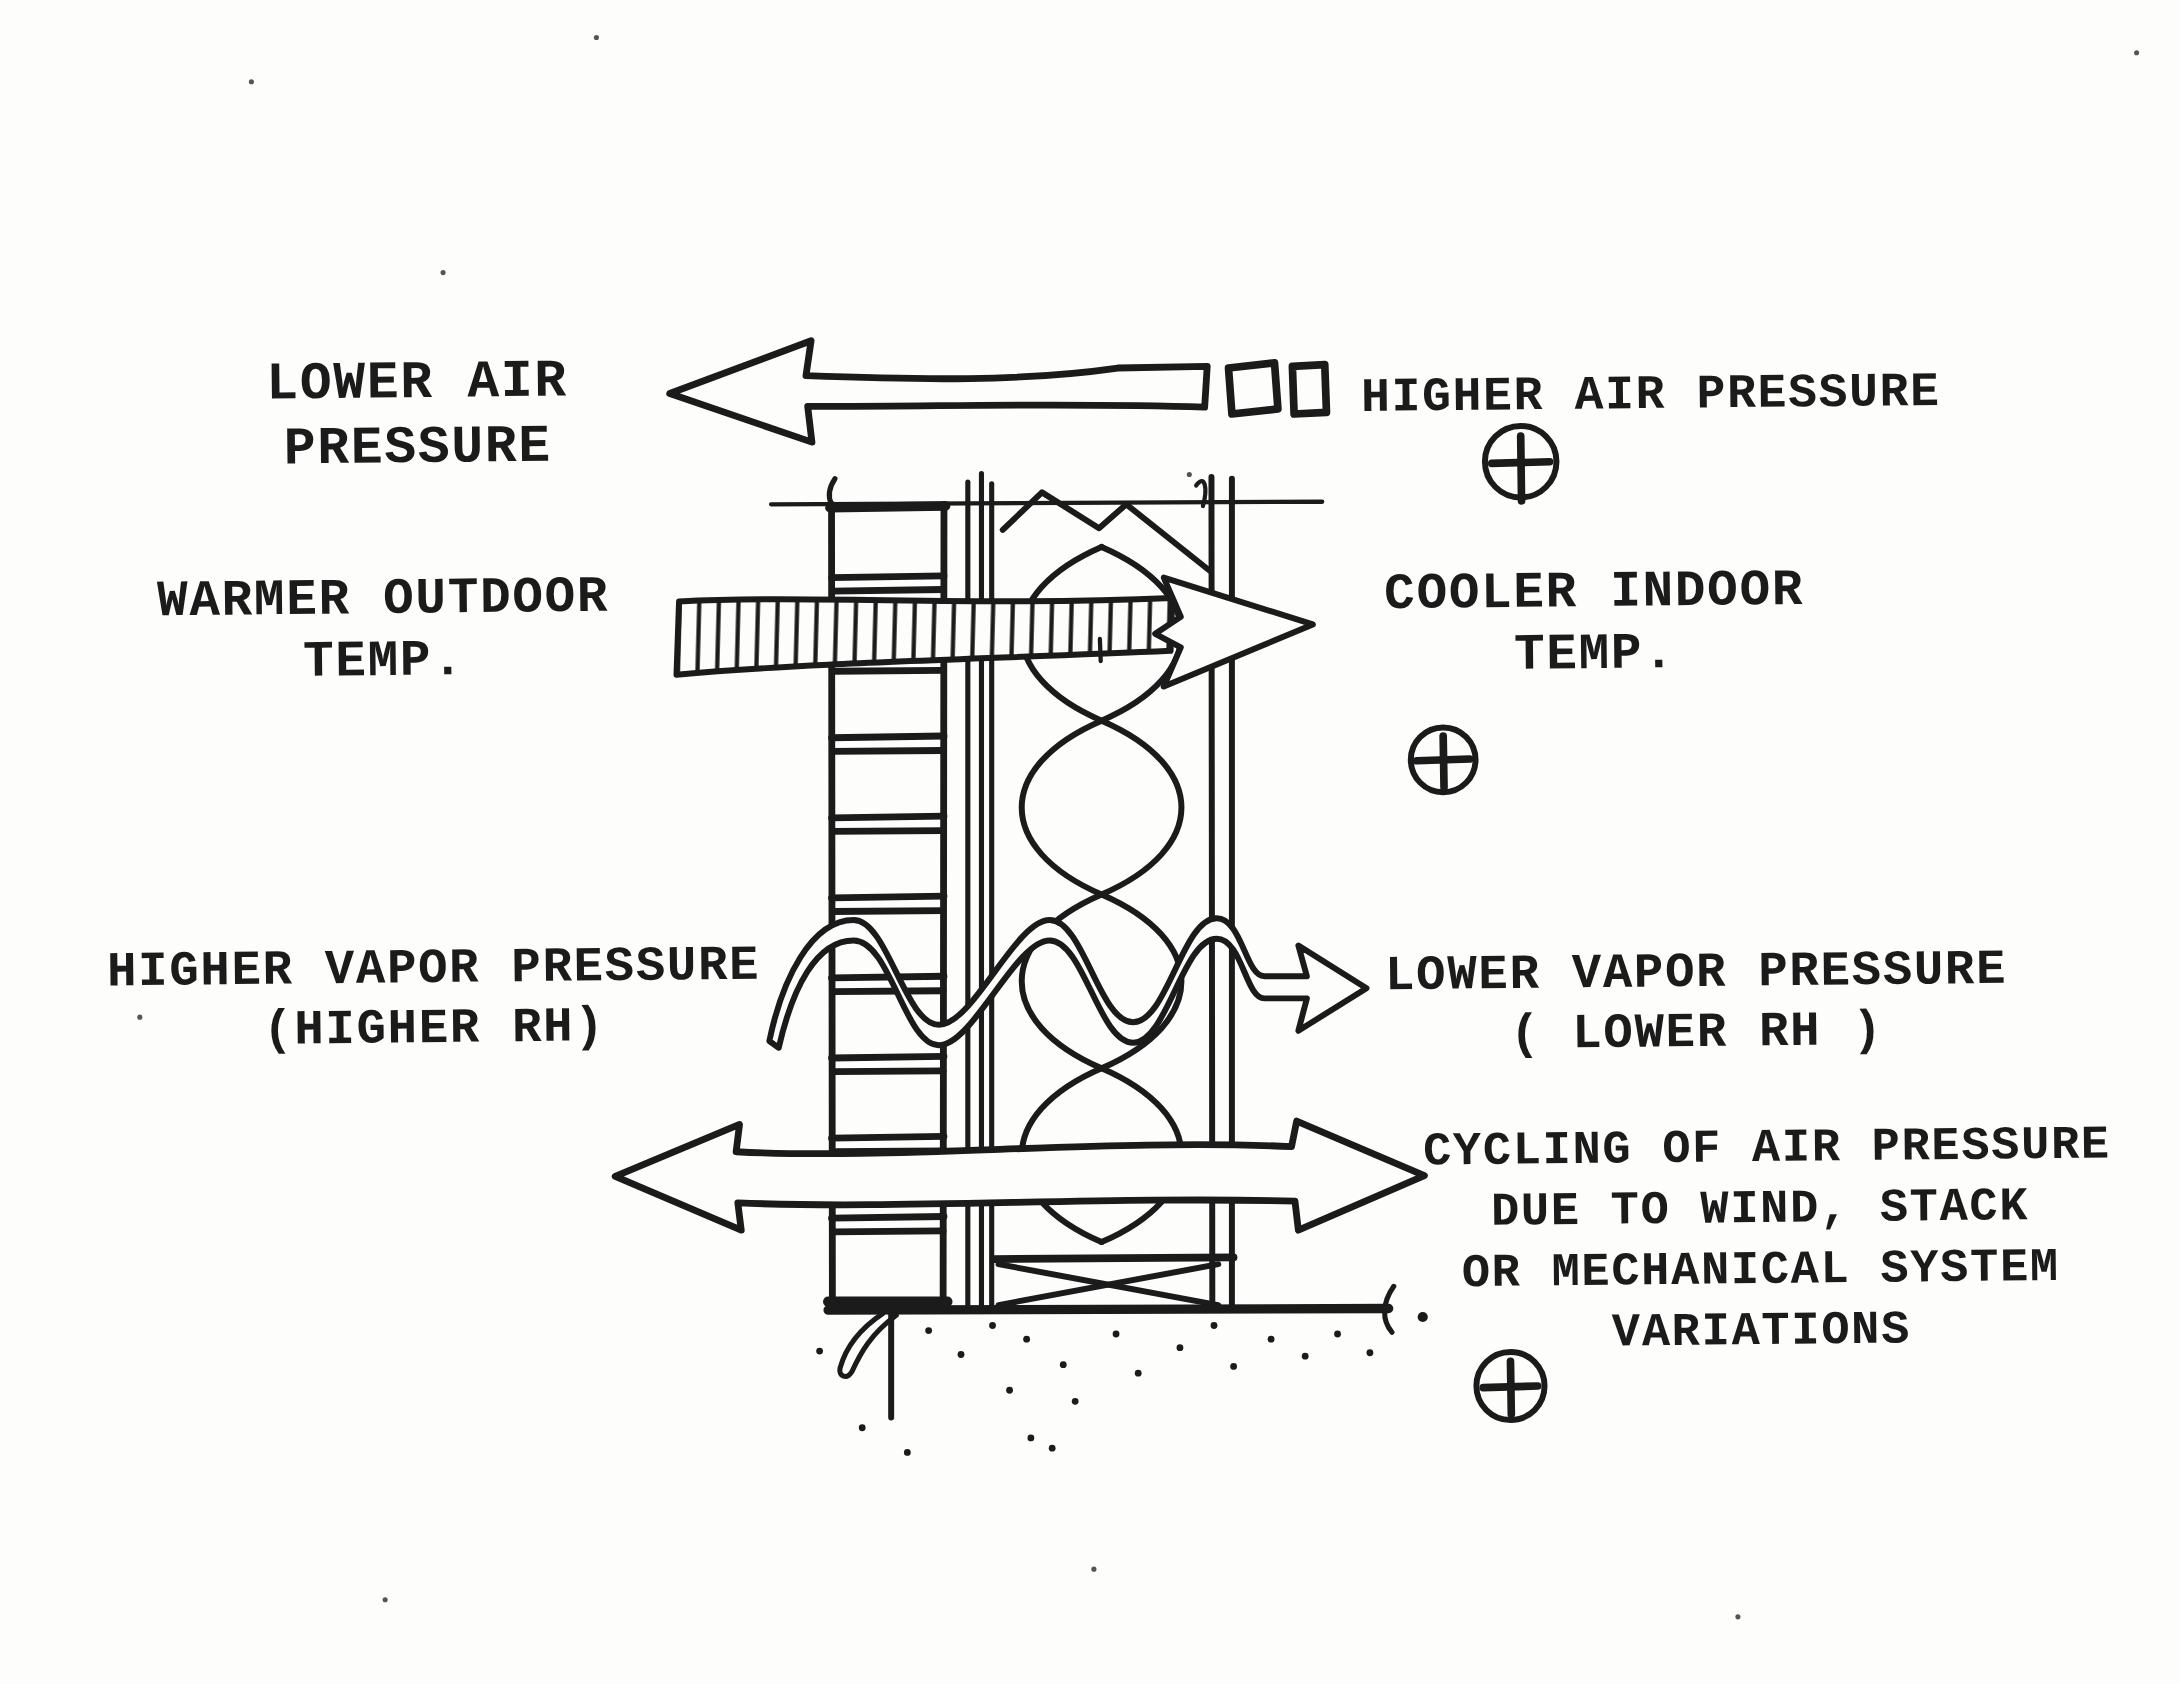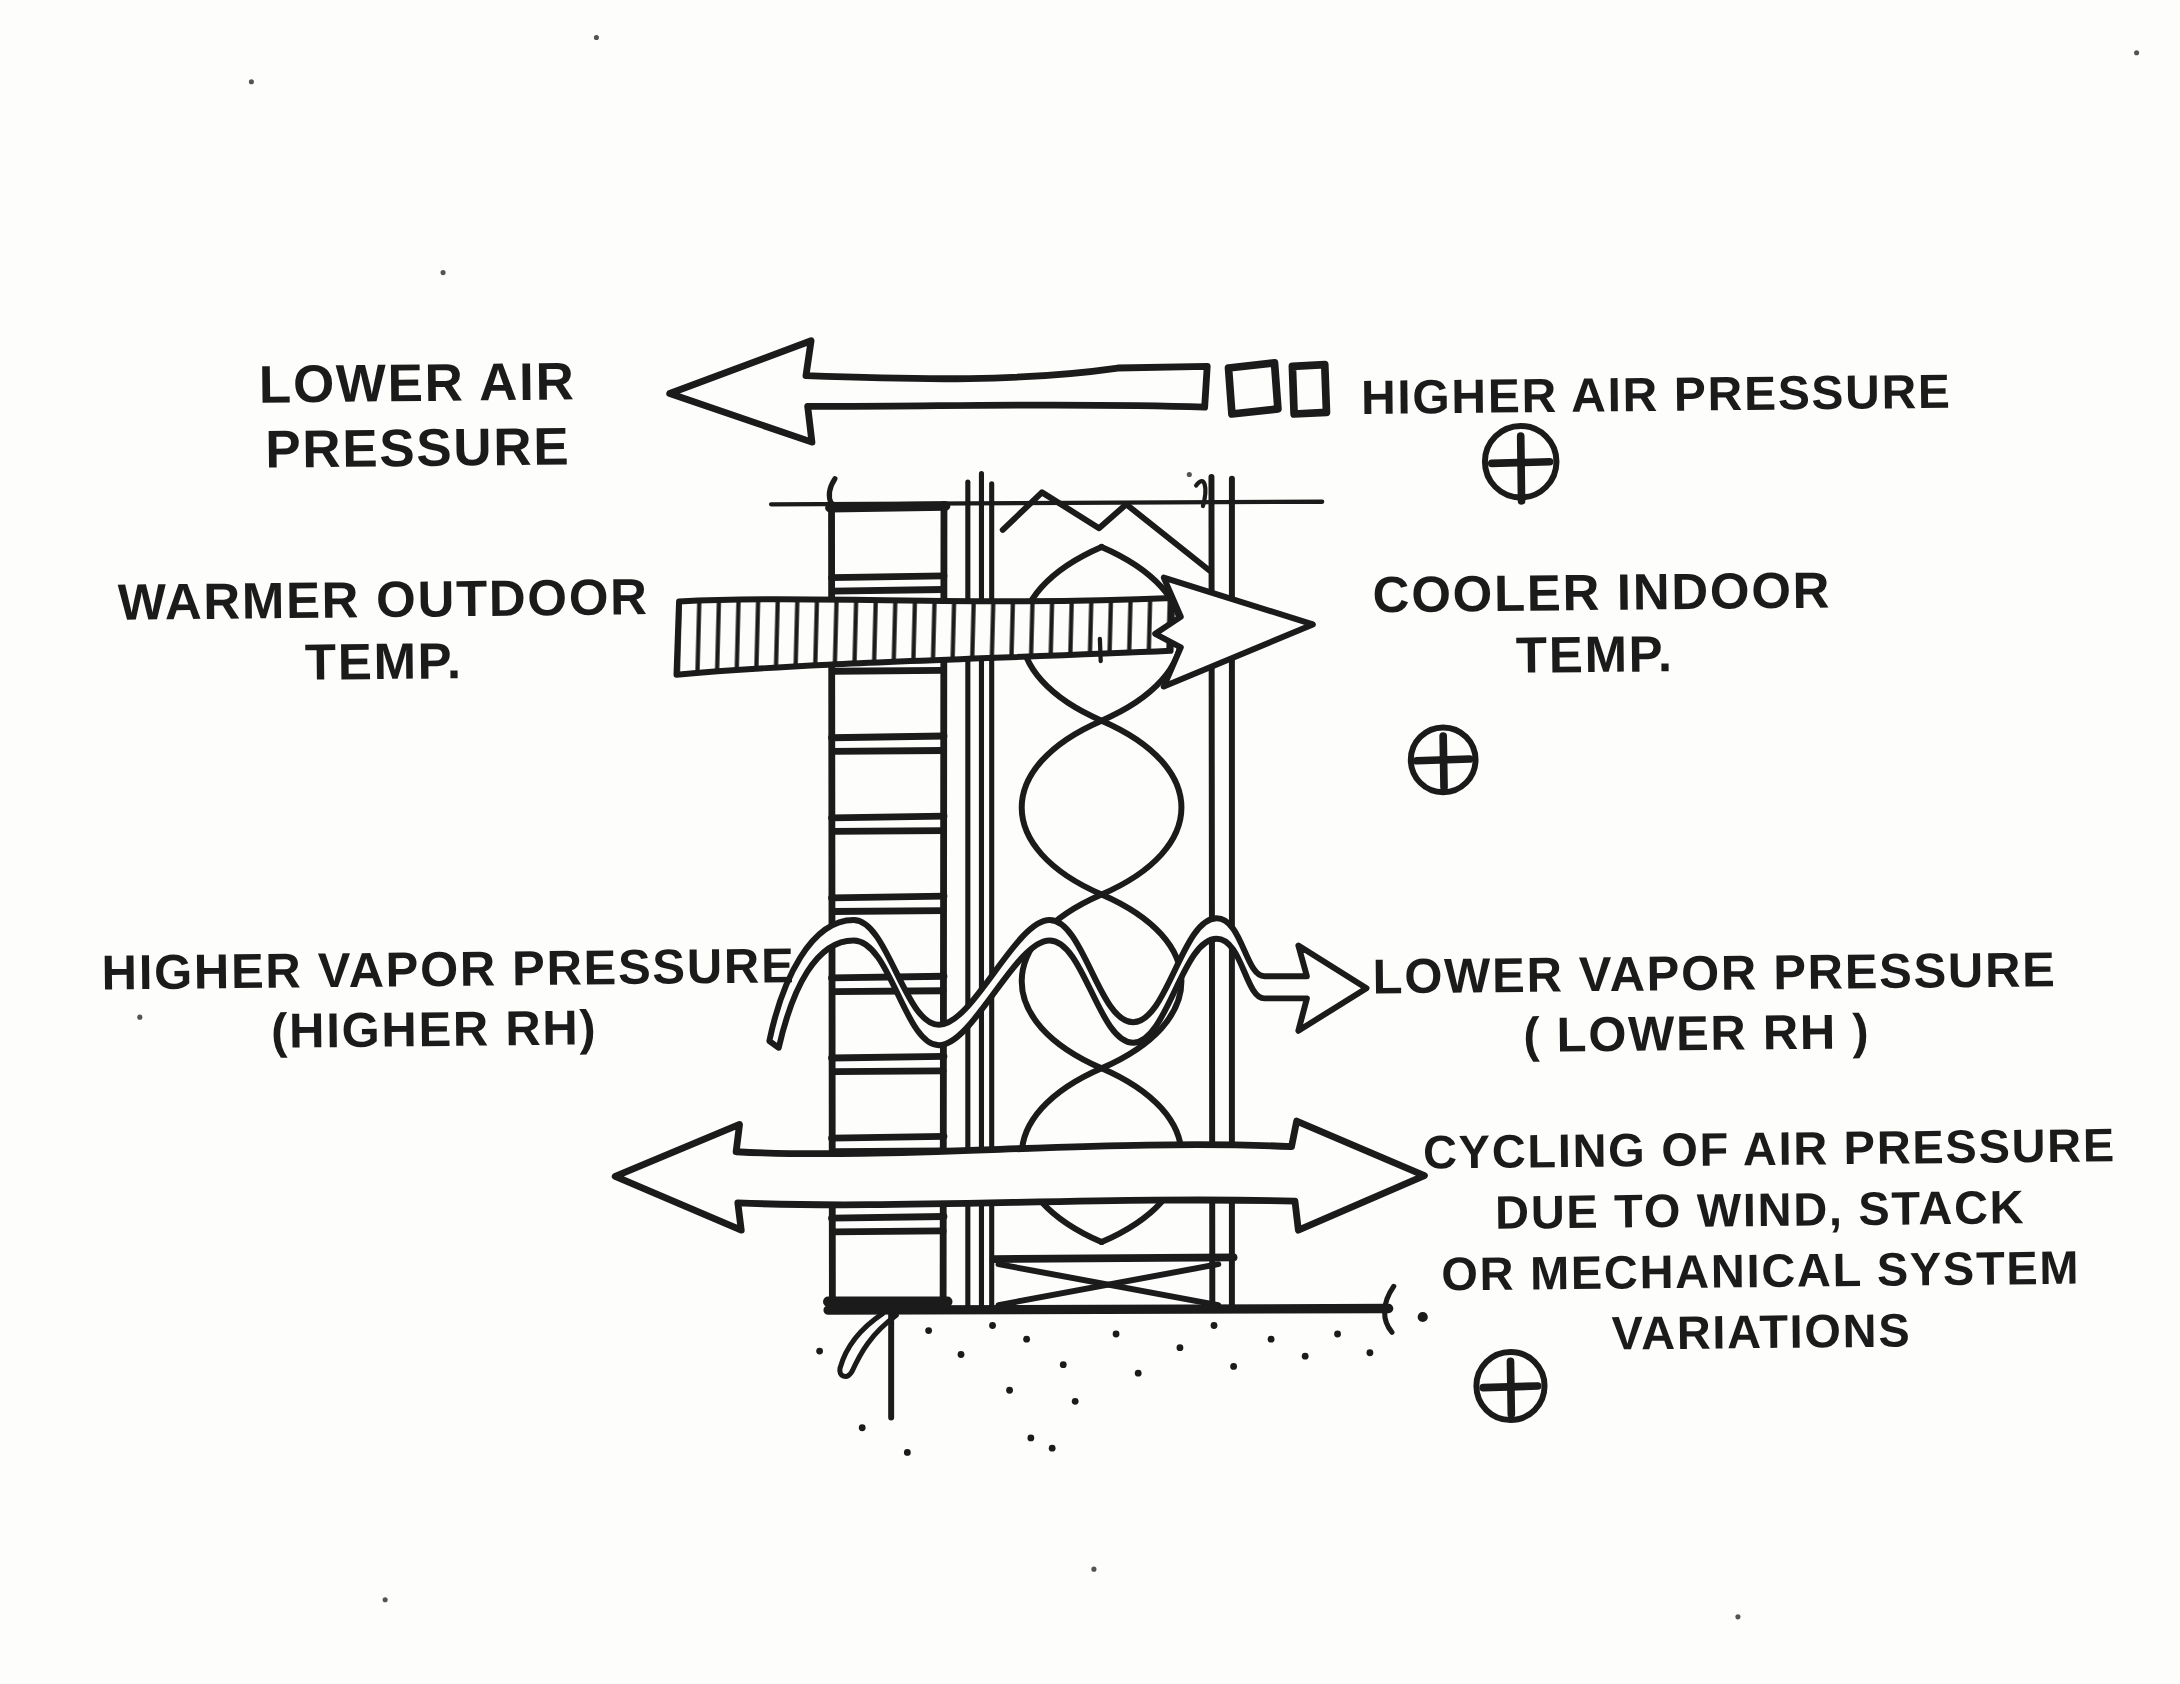--- a/index.html
+++ b/index.html
@@ -1,21 +1,21 @@
 <!DOCTYPE html>
 <html style="font-size:13.6px"><head>
 <meta charset="utf-8">
 <style>
   html,body{margin:0;padding:0;background:#ffffff;}
   .page{
     position:relative;
     width:2181px;height:1685px;
     background:#fdfdfb;
     overflow:hidden;
-    font-family:Liberation Sans, sans-serif;
+    font-family:Liberation Mono, monospace;
   }
   .drawing{position:absolute;left:0;top:0;width:2181px;height:1685px;}
   .label{
     position:absolute;
     font-weight:700;
     color:#1b1b1b;
     text-align:center;
     line-height:1.22;
     letter-spacing:1.7px;
     transform:rotate(-0.6deg);

